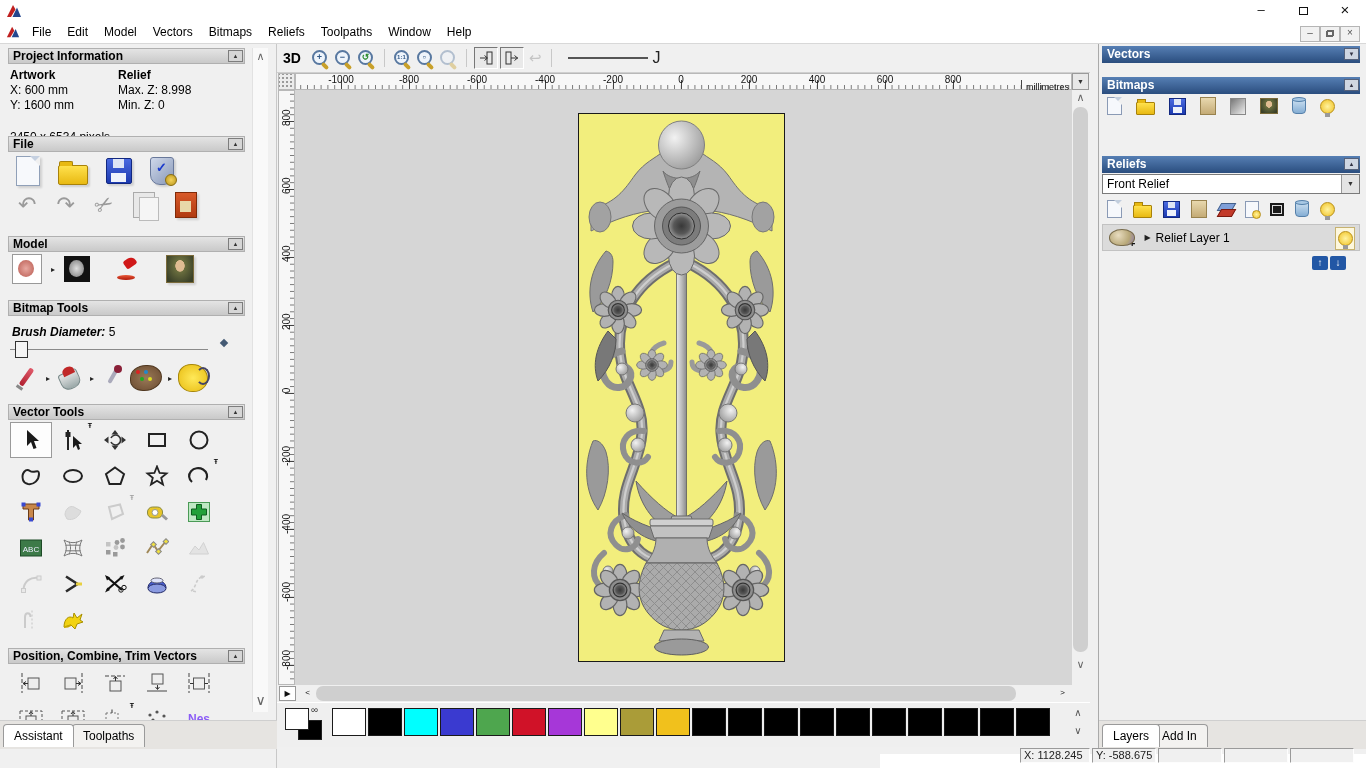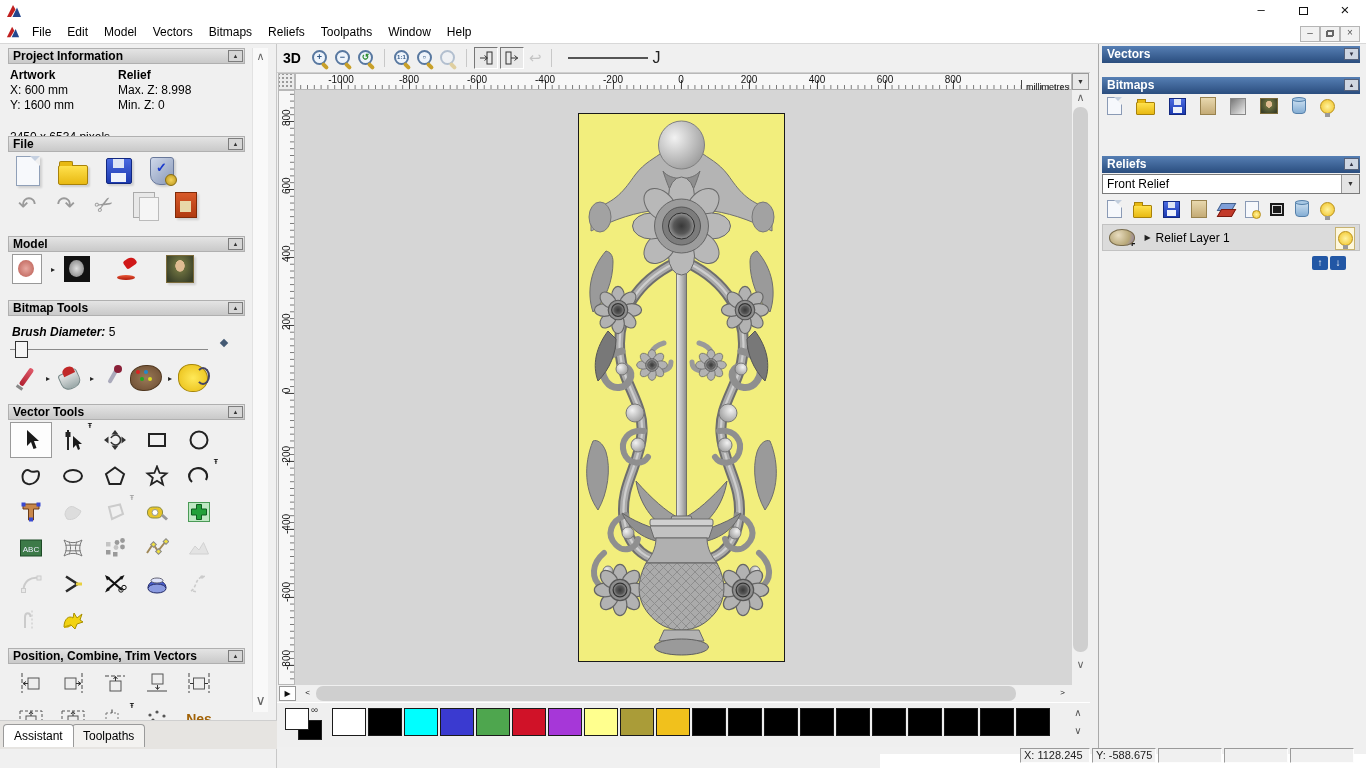--- a/index.html
+++ b/index.html
@@ -73,21 +73,21 @@
   .slider-track{position:absolute;height:1px;background:#8a8a8a;}
   .slider-thumb{position:absolute;width:11px;height:15px;background:#f5f5f5;border:1px solid #333;}
   .slider-dia{position:absolute;width:6px;height:6px;background:#445a74;transform:rotate(45deg);}
   
   .vgrid{position:absolute;display:grid;grid-template-columns:repeat(5,42px);grid-auto-rows:36px;}
   .vcell{position:relative;display:flex;align-items:center;justify-content:center;}
   .vcell.sel{background:#fdfdfd;border:1px solid #9a9a9a;}
   .vcell.dim{opacity:.35;}
   .vcell.pin:after{content:"Ŧ";position:absolute;top:0;right:2px;font-size:7px;font-weight:bold;color:#000;}
   .posrow2{overflow:hidden;height:18px;}
-  .nes{font-weight:bold;font-size:14px;color:#a16207;}
+  .nes{font-weight:bold;font-size:12px;color:#8b5cf6;}
   
   #lp-scroll{position:absolute;left:252px;top:4px;width:15px;height:664px;background:#f9f9f9;border-left:1px solid #e2e2e2;}
   .chev{position:absolute;left:0;width:15px;text-align:center;color:#666;font-size:11px;}
   .tabstrip{position:absolute;height:28px;background:#e6e4e1;border-top:1px solid #cfcfcf;}
   .tab{position:absolute;top:3px;height:22px;background:#fff;border:1px solid #9a9a9a;border-bottom:none;
        border-radius:4px 4px 0 0;text-align:center;line-height:22px;font-size:12px;padding:0 10px;}
   .tab.back{background:#f3f2f0;z-index:0;}
   .tab.front{z-index:2;}
   
   #centerarea{position:absolute;left:277px;top:44px;width:813px;height:724px;background:#f0f0f0;}
@@ -806,20 +806,24 @@
       <span class="plus" style="margin:10px 4px 0 -8px">+</span>
       <span style="font-size:8px;color:#222;margin:0 5px">▶</span>
       <span>Relief Layer 1</span>
       <span class="bulbbtn">
           <span class="ibulb"></span>
         </span>
     </div>
     <div class="bluebtn" style="left:213px;top:212px"><span>↑</span></div>
     <div class="bluebtn" style="left:231px;top:212px"><span>↓</span></div>
 
+    <div class="tabstrip" style="left:0;top:676px;width:267px">
+      <div class="tab front" style="left:3px"><span>Layers</span></div>
+      <div class="tab back" style="left:52px"><span>Add In</span></div>
+    </div>
   </div>
 
   <div id="wband"></div>
   <div class="scell" style="left:1020px;width:70px">X: 1128.245</div>
   <div class="scell" style="left:1092px;width:64px">Y: -588.675</div>
   <div class="scell" style="left:1158px;width:64px"></div>
   <div class="scell" style="left:1224px;width:64px"></div>
   <div class="scell" style="left:1290px;width:64px"></div>
 </div>
 

